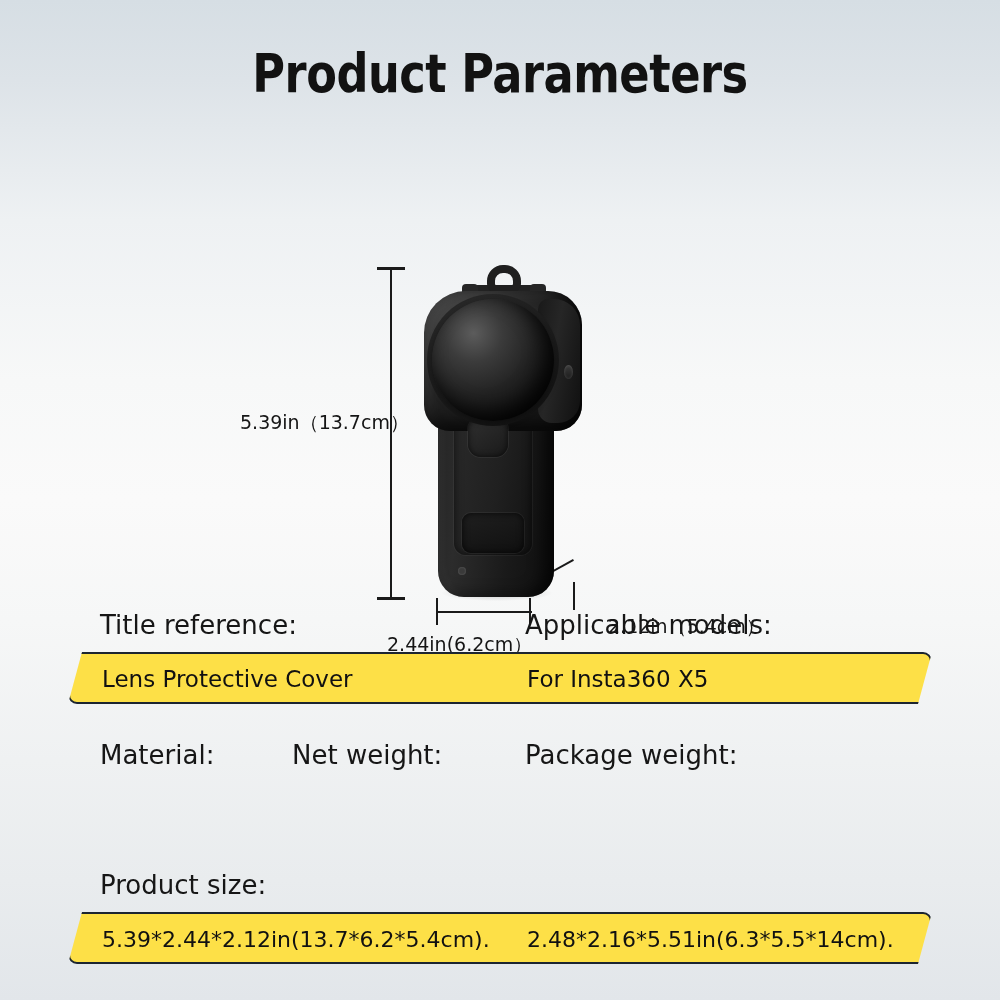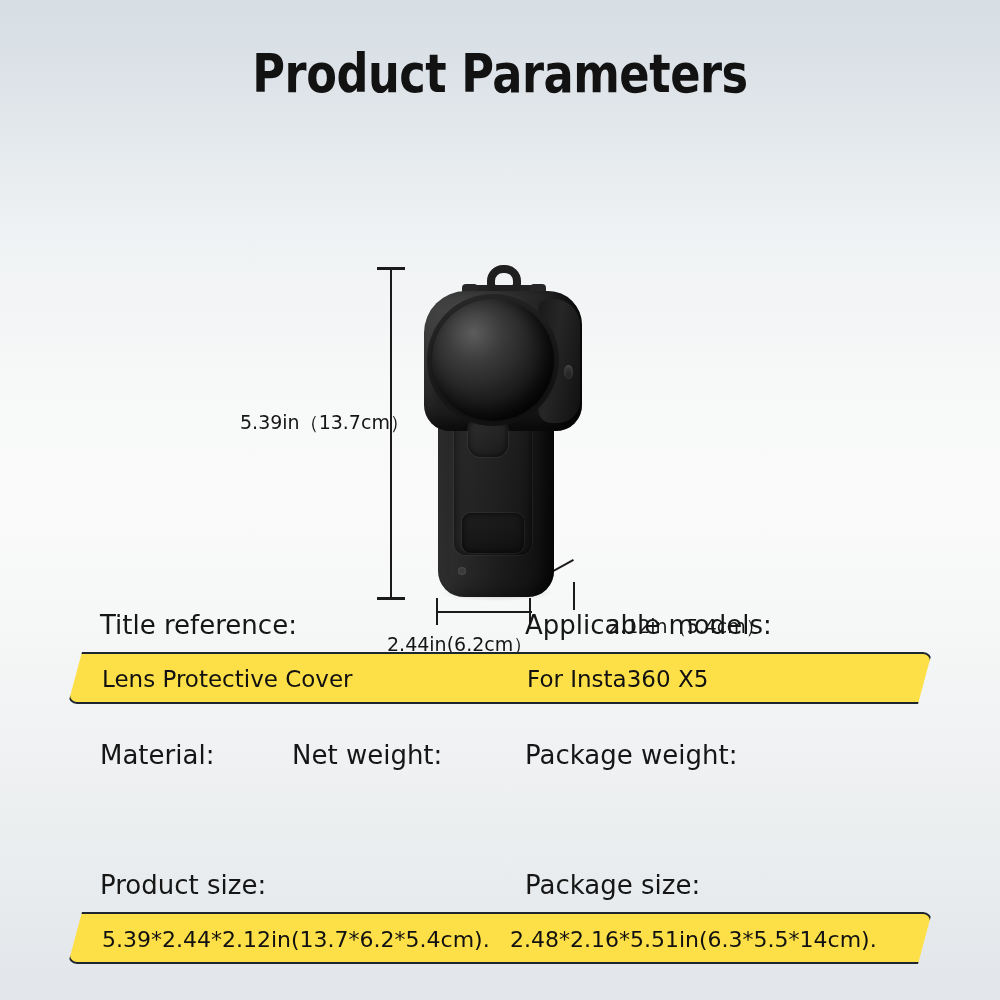--- a/index.html
+++ b/index.html
@@ -224,23 +224,22 @@
     <div class="spec-labels">
       <div class="spec-label" style="left:100px">Material:</div>
       <div class="spec-label" style="left:525px">Package weight:</div>
       <div class="spec-label" style="left:292px">Net weight:</div>
     </div>
   </div>
 
   <div class="spec-row">
     <div class="spec-labels">
       <div class="spec-label" style="left:100px">Product size:</div>
-      <div class="spec-label" style="left:525px">Package size:</div>
     </div>
     <div class="spec-bar">
       <div class="spec-bar-inner">
         <div class="spec-value small" style="left:32px">5.39*2.44*2.12in(13.7*6.2*5.4cm).</div>
-        <div class="spec-value small" style="left:440px">2.48*2.16*5.51in(6.3*5.5*14cm).</div>
+        <div class="spec-value small" style="left:457px">2.48*2.16*5.51in(6.3*5.5*14cm).</div>
       </div>
     </div>
   </div>
 
 </div>
 
 </body></html>

